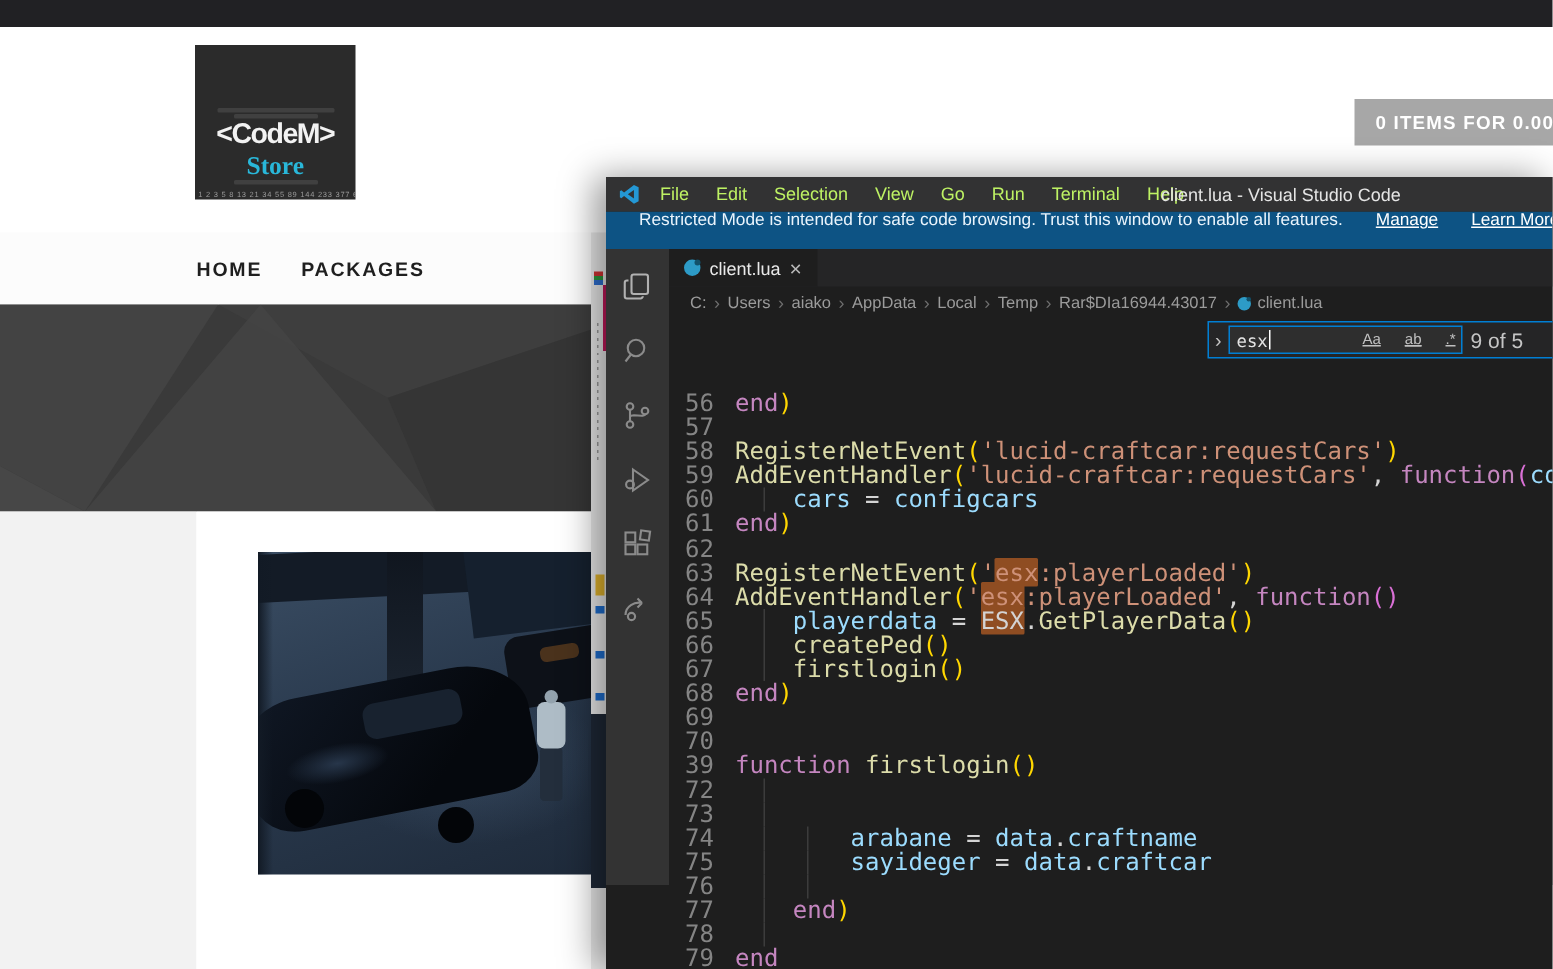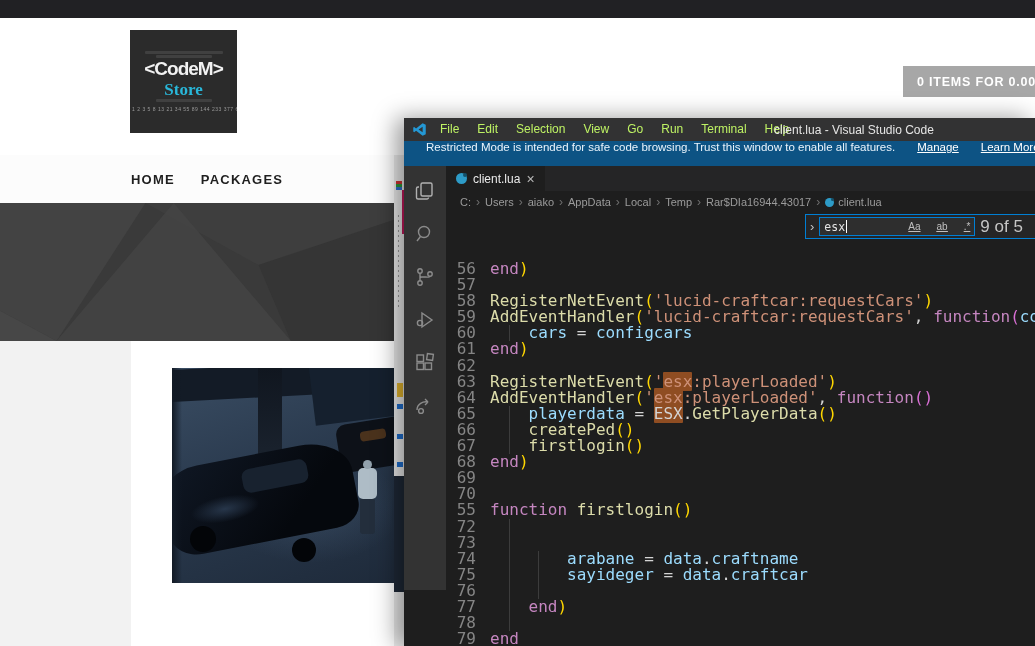--- a/index.html
+++ b/index.html
@@ -4,21 +4,21 @@
 <style>
   * { margin:0; padding:0; box-sizing:border-box; }
   html,body { width:1035px; height:646px; overflow:hidden; background:#ffffff;
     font-family:"Liberation Sans", sans-serif; }
 
   
   #site { position:absolute; inset:0; width:1035px; height:646px; }
   .top-strip { position:absolute; left:0; top:0; width:1035px; height:18px; background:#212124; }
 
   .logo-box { position:absolute; left:130px; top:30px; width:107px; height:103px; background:#2b2b2b;
-    display:flex; flex-direction:column; align-items:center; justify-content:center; gap:1px; overflow:hidden; }
+    display:flex; flex-direction:column; align-items:center; justify-content:flex-end; gap:1px; overflow:hidden; }
   .logo-faint { width:78px; height:3px; background:#5a5a5a; opacity:.45; border-radius:1px; }
   .logo-faint.short { width:56px; }
   .logo-title { color:#f2f2f2; font-weight:bold; font-size:19px; letter-spacing:-1px; line-height:1.1; }
   .logo-sub { color:#29b7d9; font-weight:bold; font-size:17px; font-family:"Liberation Serif", serif; line-height:1; }
   .logo-nums { color:#9a9a9a; font-size:5px; letter-spacing:.5px; margin-top:3px; white-space:nowrap; }
 
   .cart-btn { position:absolute; left:903px; top:66px; width:140px; height:31px; background:#a7a7a7;
     color:#ffffff; font-weight:bold; font-size:12.5px; letter-spacing:.8px;
     display:flex; align-items:center; padding-left:14px; white-space:nowrap; overflow:hidden; cursor:pointer; }
 
@@ -120,21 +120,21 @@
   .find { position:absolute; top:48px; left:359px; width:238px; height:25px; background:#252526;
     border:1px solid #007fd4; display:flex; align-items:center; gap:5px; padding:0 4px; z-index:5; }
   .find-toggle { color:#c5c5c5; font-size:13px; cursor:pointer; }
   .find-input { flex:none; width:156px; height:19px; background:#2e2e2e; border:1px solid #007fd4;
     display:flex; align-items:center; padding:0 4px; cursor:text; }
   .find-query { color:#e4e4e4; font-family:"DejaVu Sans Mono", monospace; font-size:11.5px; }
   .caret { width:1px; height:13px; background:#ffffff; margin-left:1px; }
   .find-opts { margin-left:auto; display:flex; gap:16px; color:#c0c0c0; font-size:10px; align-items:flex-start;text-decoration:underline; }
   .find-opts span { cursor:pointer; }
   .wordopt { text-decoration:underline; }
-  .find-count { color:#c5c5c5; font-size:17px; white-space:nowrap; }
+  .find-count { color:#c5c5c5; font-size:14px; white-space:nowrap; }
 </style>
 </head>
 <body>
 
 <div id="site">
   <div class="top-strip"></div>
 
   <div class="logo-box">
     <span class="logo-faint"></span>
     <span class="logo-faint short"></span>
@@ -354,21 +354,21 @@
           </div>
           <div class="code-line">
             <span class="gutter">69</span>
             <span class="lc"></span>
           </div>
           <div class="code-line">
             <span class="gutter">70</span>
             <span class="lc"></span>
           </div>
           <div class="code-line">
-            <span class="gutter">55</span>
+            <span class="gutter">39</span>
             <span class="lc"><span class="tok k">function</span><span class="tok p"> </span><span class="tok f">firstlogin</span><span class="tok b1">()</span></span>
           </div>
           <div class="code-line">
             <span class="guide" style="left: 63px;"></span>
             <span class="gutter">72</span>
           </div>
           <div class="code-line">
             <span class="guide" style="left: 63px;"></span>
             <span class="gutter">73</span>
             <span class="lc"></span>

